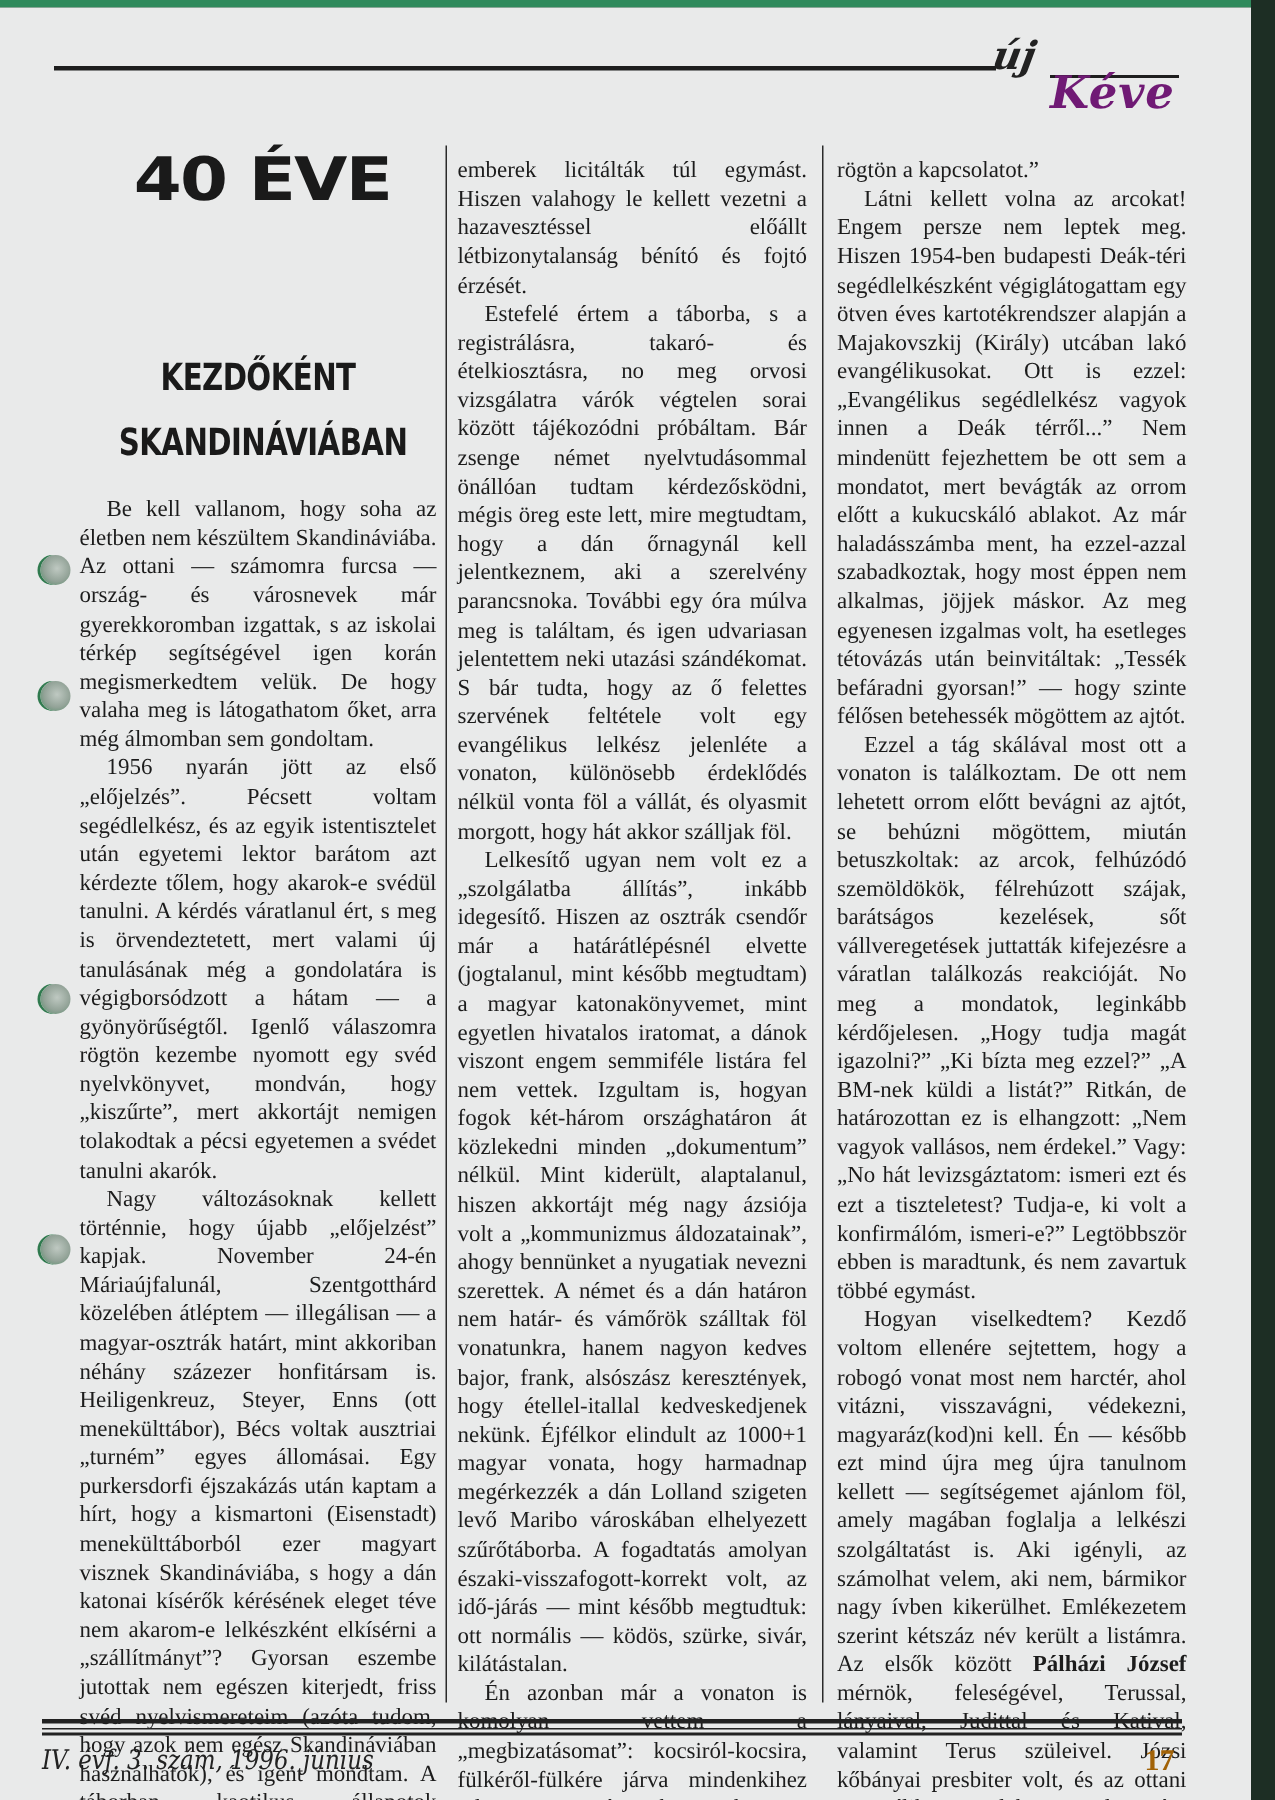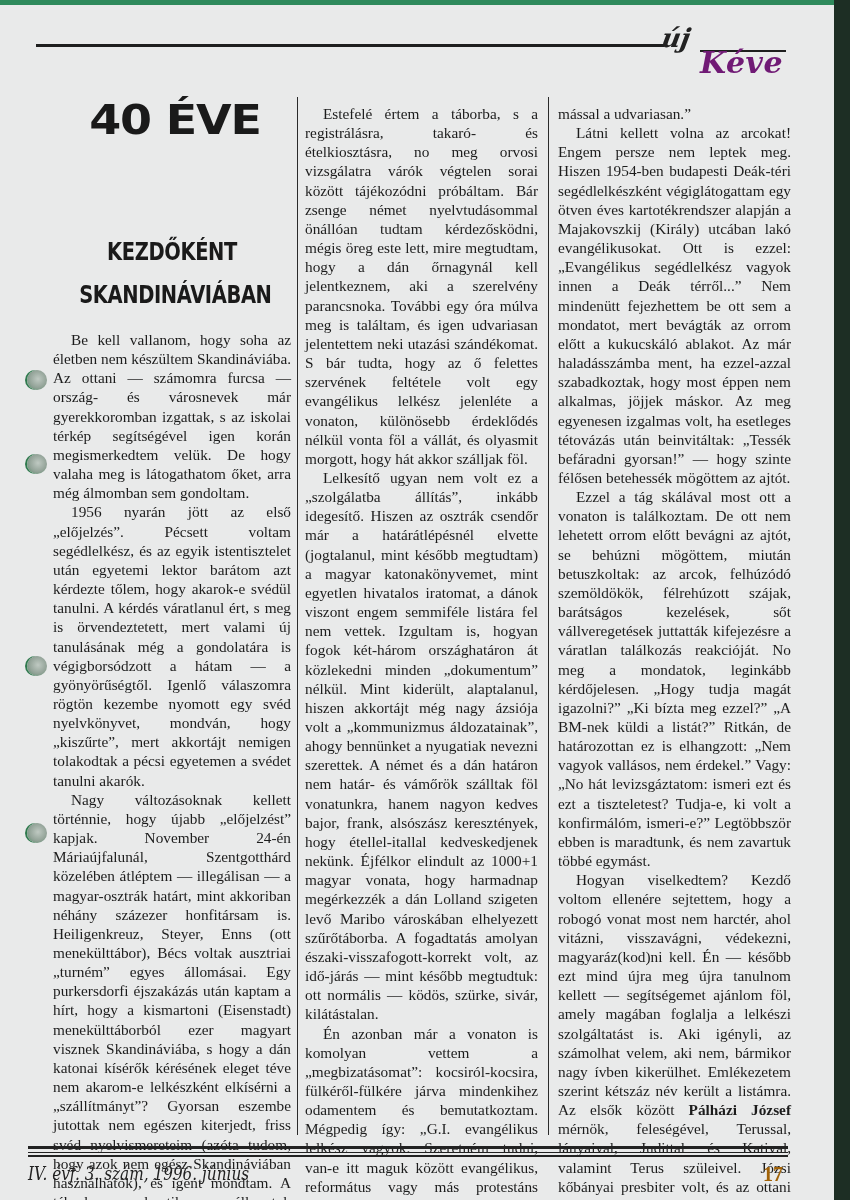--- a/index.html
+++ b/index.html
@@ -105,27 +105,28 @@
   <div class="kicker kicker1">KEZDŐKÉNT</div>
   <div class="kicker kicker2">SKANDINÁVIÁBAN</div>
 
   <div class="col col1">
     <p>Be kell vallanom, hogy soha az életben nem készültem Skandináviába. Az ottani — számomra furcsa — ország- és városnevek már gyerekkoromban izgattak, s az iskolai térkép segítségével igen korán megismerkedtem velük. De hogy valaha meg is látogathatom őket, arra még álmomban sem gondoltam.</p>
     <p>1956 nyarán jött az első „előjelzés”. Pécsett voltam segédlelkész, és az egyik istentisztelet után egyetemi lektor barátom azt kérdezte tőlem, hogy akarok-e svédül tanulni. A kérdés váratlanul ért, s meg is örvendeztetett, mert valami új tanulásának még a gondolatára is végigborsódzott a hátam — a gyönyörűségtől. Igenlő válaszomra rögtön kezembe nyomott egy svéd nyelvkönyvet, mondván, hogy „kiszűrte”, mert akkortájt nemigen tolakodtak  a pécsi egyetemen a svédet tanulni akarók.</p>
     <p>Nagy változásoknak kellett történnie, hogy újabb „előjelzést” kapjak. November 24-én Máriaújfalunál, Szentgotthárd közelében átléptem — illegálisan — a magyar-osztrák határt, mint akkoriban néhány százezer honfitársam is. Heiligenkreuz, Steyer, Enns (ott menekülttábor), Bécs voltak ausztriai „turném” egyes állomásai. Egy purkersdorfi éjszakázás után kaptam  a hírt, hogy a kismartoni (Eisenstadt) menekülttáborból ezer magyart visznek Skandináviába, s hogy a dán katonai kísérők kérésének eleget téve nem akarom-e lelkészként elkísérni a „szállítmányt”? Gyorsan eszembe jutottak nem egészen kiterjedt, friss svéd nyelvismereteim (azóta tudom, hogy azok nem egész Skandináviában használhatók), és igent mondtam. A táborban kaotikus állapotok uralkodtak, sokkal több menekült jött, mint amennyit tovább tudtak küldeni. Síró és reménykedő</p>
   </div>
 
   <div class="col col2">
+    <p class="noindent">emberek licitálták túl egymást. Hiszen valahogy le kellett vezetni a hazavesztéssel előállt létbizonytalanság bénító és fojtó érzését.</p>
     <p>Estefelé értem a táborba, s a registrálásra, takaró- és ételkiosztásra, no meg orvosi vizsgálatra várók végtelen sorai között tájékozódni próbáltam. Bár zsenge német nyelvtudásommal önállóan tudtam kérdezősködni, mégis öreg este lett, mire megtudtam, hogy a dán őrnagynál kell jelentkeznem, aki a szerelvény parancsnoka. További egy óra múlva meg is találtam, és igen udvariasan jelentettem neki utazási szándékomat. S bár tudta, hogy az ő felettes szervének feltétele volt egy evangélikus lelkész jelenléte a vonaton, különösebb érdeklődés nélkül vonta föl a vállát, és olyasmit morgott, hogy hát akkor szálljak föl.</p>
     <p>Lelkesítő ugyan nem volt ez a „szolgálatba állítás”, inkább idegesítő. Hiszen az osztrák csendőr már a határátlépésnél elvette (jogtalanul, mint később megtudtam) a magyar katonakönyvemet, mint egyetlen hivatalos iratomat, a dánok viszont engem semmiféle listára fel nem vettek. Izgultam is, hogyan fogok két-három országhatáron át közlekedni minden „dokumentum” nélkül. Mint kiderült, alaptalanul, hiszen akkortájt még nagy ázsiója volt a „kommunizmus áldozatainak”, ahogy bennünket a nyugatiak nevezni szerettek. A német és a dán határon nem határ- és vámőrök szálltak föl vonatunkra, hanem nagyon kedves bajor, frank, alsószász keresztények, hogy étellel-itallal kedveskedjenek nekünk. Éjfélkor elindult az 1000+1 magyar vonata, hogy harmadnap megérkezzék a dán Lolland szigeten levő Maribo városkában elhelyezett szűrőtáborba. A fogadtatás amolyan északi-visszafogott-korrekt volt, az idő-járás — mint később megtudtuk: ott normális — ködös, szürke, sivár, kilátástalan.</p>
     <p>Én azonban már a vonaton is komolyan vettem a „megbizatásomat”: kocsiról-kocsira, fülkéről-fülkére járva mindenkihez odamentem és bemutatkoztam. Mégpedig így: „G.I. evangélikus lelkész vagyok. Szeretném tudni, van-e itt maguk között evangélikus, református vagy más protestáns vallású? Szívesen felírnám a nevüket, hogy majd Dániában tarthassuk egy-</p>
   </div>
 
   <div class="col col3">
-    <p class="noindent">mással a udvariasan.”</p>
+    <p class="noindent">rögtön a kapcsolatot.”</p>
     <p>Látni kellett volna az arcokat! Engem persze nem leptek meg. Hiszen 1954-ben budapesti Deák-téri segédlelkészként végiglátogattam egy ötven éves kartotékrendszer alapján a Majakovszkij (Király) utcában lakó evangélikusokat. Ott is ezzel: „Evangélikus segédlelkész vagyok innen a Deák térről...” Nem mindenütt fejezhettem be ott sem a mondatot, mert bevágták az orrom előtt a kukucskáló ablakot. Az már haladásszámba ment, ha ezzel-azzal szabadkoztak, hogy most éppen nem alkalmas, jöjjek máskor. Az meg egyenesen izgalmas volt, ha esetleges tétovázás után beinvitáltak: „Tessék befáradni gyorsan!” — hogy szinte félősen betehessék mögöttem az ajtót.</p>
     <p>Ezzel a tág skálával most ott a vonaton is találkoztam. De ott nem lehetett orrom előtt bevágni az ajtót, se behúzni mögöttem, miután betuszkoltak: az arcok, felhúzódó szemöldökök, félrehúzott szájak, barátságos kezelések, sőt vállveregetések juttatták kifejezésre a váratlan találkozás reakcióját. No meg a mondatok, leginkább kérdőjelesen. „Hogy tudja magát igazolni?” „Ki bízta meg ezzel?” „A BM-nek küldi a listát?” Ritkán, de határozottan ez is elhangzott: „Nem vagyok vallásos, nem érdekel.” Vagy: „No hát levizsgáztatom: ismeri ezt és ezt a tiszteletest? Tudja-e, ki volt a konfirmálóm, ismeri-e?”  Legtöbbször ebben is maradtunk, és nem zavartuk többé egymást.</p>
     <p><span>Hogyan viselkedtem? Kezdő voltom ellenére sejtettem, hogy a robogó vonat most nem harctér, ahol vitázni, visszavágni, védekezni, magyaráz(kod)ni kell. Én — később ezt mind újra meg újra tanulnom kellett — segítségemet ajánlom föl, amely magában foglalja a lelkészi szolgáltatást is. Aki igényli, az számolhat velem, aki nem, bármikor nagy ívben kikerülhet. Emlékezetem szerint kétszáz név került a listámra. Az elsők között </span><b>Pálházi József</b><span> mérnök, feleségével, Terussal, lányaival, Judittal és Katival, valamint Terus szüleivel. Józsi kőbányai presbiter volt, és az ottani evangélikus gyülekezet volt egész családja lelki otthona.</span></p>
 
   </div>
 
   <div class="hole hole1"></div>
   <div class="hole hole2"></div>
   <div class="hole hole3"></div>
   <div class="hole hole4"></div>

